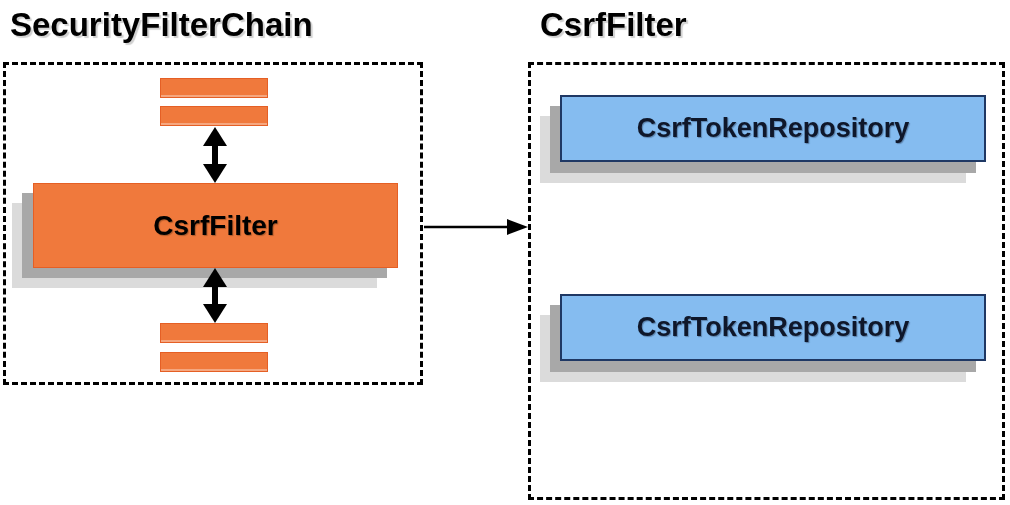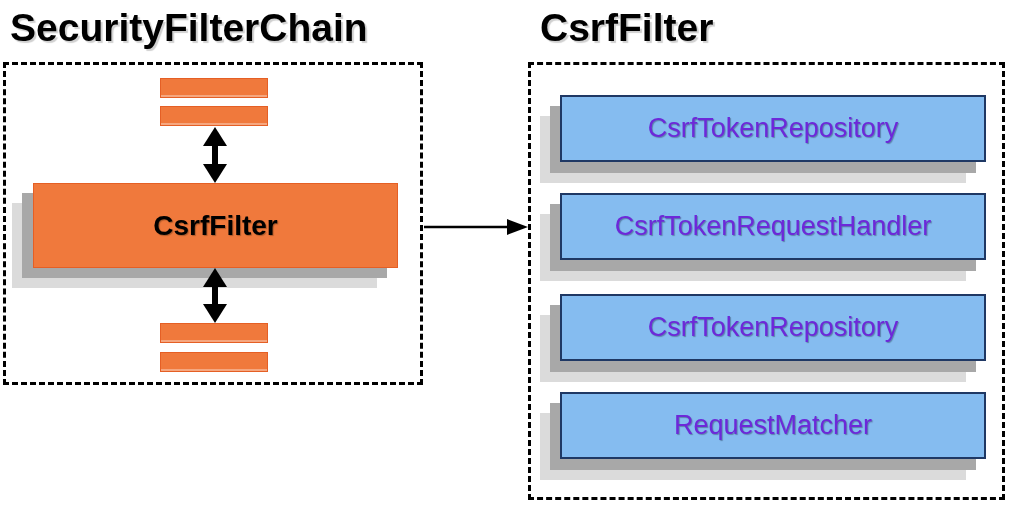--- a/index.html
+++ b/index.html
@@ -11,21 +11,21 @@
   .stage {
     position: relative;
     width: 1010px;
     height: 505px;
     background: #ffffff;
     overflow: hidden;
   }
   .title {
     position: absolute;
     font-weight: bold;
-    font-size: 39px;
+    font-size: 33px;
     color: #000000;
     letter-spacing: 0px;
     text-shadow: 2px 2px 1px #d0d0d0;
     white-space: nowrap;
   }
   .left-title { left: 10px; top: 6px; }
   .right-title { left: 540px; top: 6px; }
 
   .dashed {
     position: absolute;
@@ -78,23 +78,23 @@
     box-shadow: -10px 11px 0 #a8a8a8, -20px 21px 0 #dbdbdb;
     display: flex;
     align-items: center;
     justify-content: center;
   }
   .bb1 { top: 95px;  }
   .bb2 { top: 193px; }
   .bb3 { top: 294px; }
   .bb4 { top: 392px; }
   .blue-box .node-label {
-    font-weight: normal;
+    font-weight: bold;
     font-size: 27px;
-    color: #6d28d9;
+    color: #0f172a;
     text-shadow: 1px 1px 1px rgba(40,60,90,0.45);
   }
 
   .varrow { position: absolute; width: 28px; height: 56px; }
   .varrow1 { left: 201px; top: 127px; }
   .varrow2 { left: 201px; top: 268px; height: 55px; }
   .harrow  { position: absolute; left: 424px; top: 214px; width: 104px; height: 26px; }
 </style>
 </head>
 <body>
@@ -133,25 +133,19 @@
     <line x1="0" y1="13" x2="85" y2="13" stroke="#000000" stroke-width="2.5"></line>
     <polygon points="104,13 83,5 83,21" fill="#000000"></polygon>
   </svg>
 
   <div class="dashed right-dashed"></div>
 
   <div class="blue-box bb1">
     <span class="node-label">CsrfTokenRepository</span>
   </div>
 
-  <div class="blue-box bb2">
-    <span class="node-label">CsrfTokenRequestHandler</span>
-  </div>
 
   <div class="blue-box bb3">
     <span class="node-label">CsrfTokenRepository</span>
   </div>
 
-  <div class="blue-box bb4">
-    <span class="node-label">RequestMatcher</span>
-  </div>
 
 </div>
 
 </body></html>

